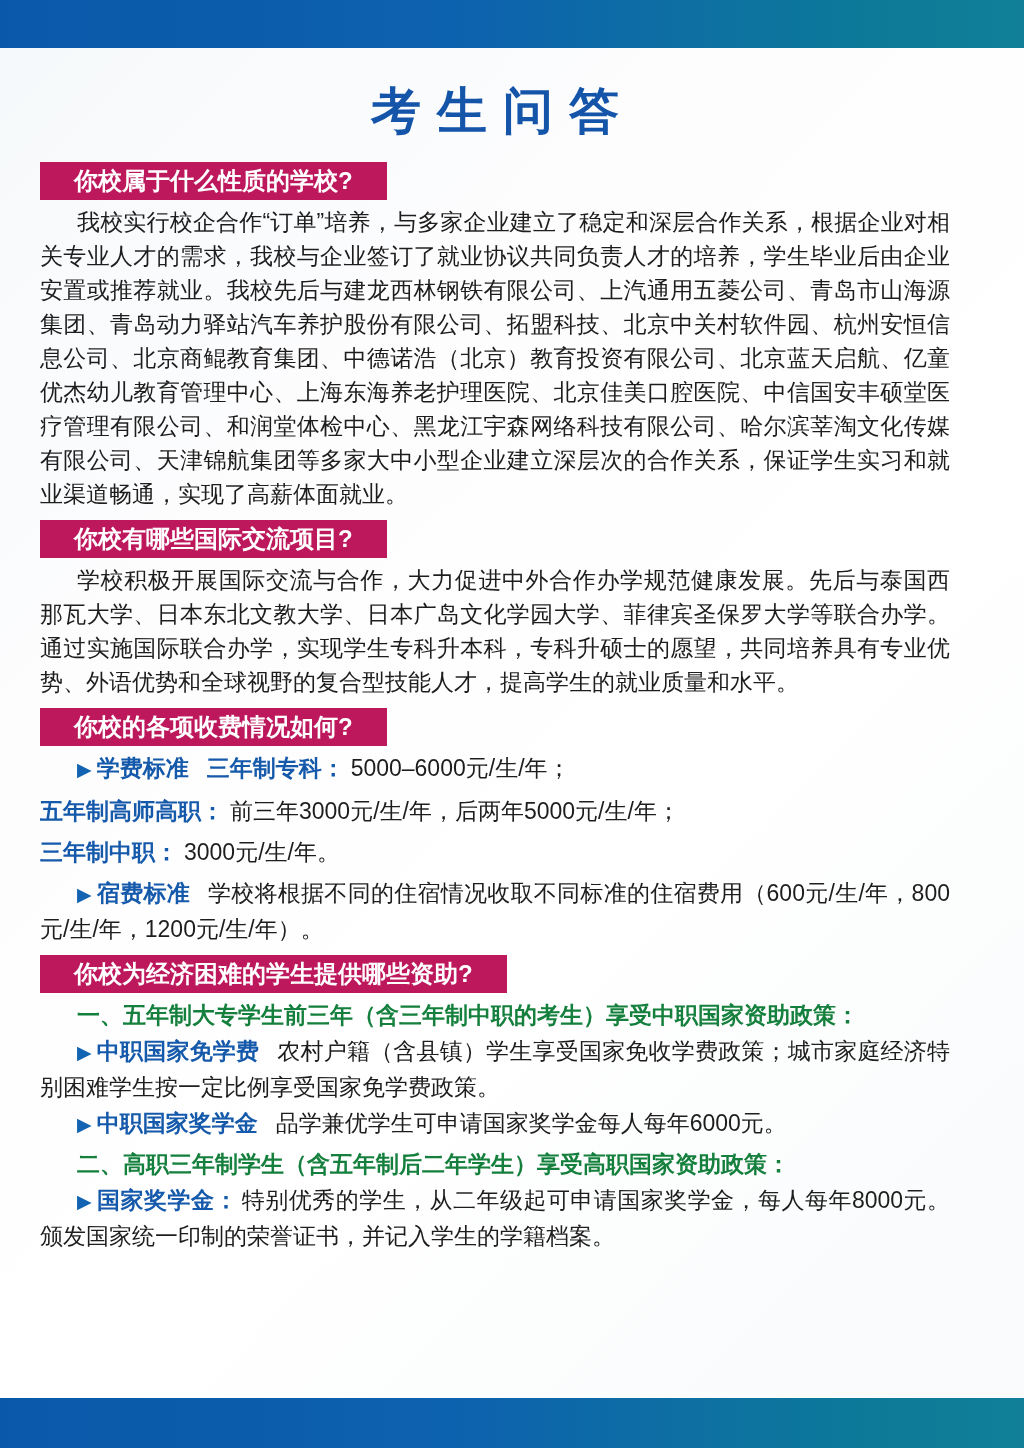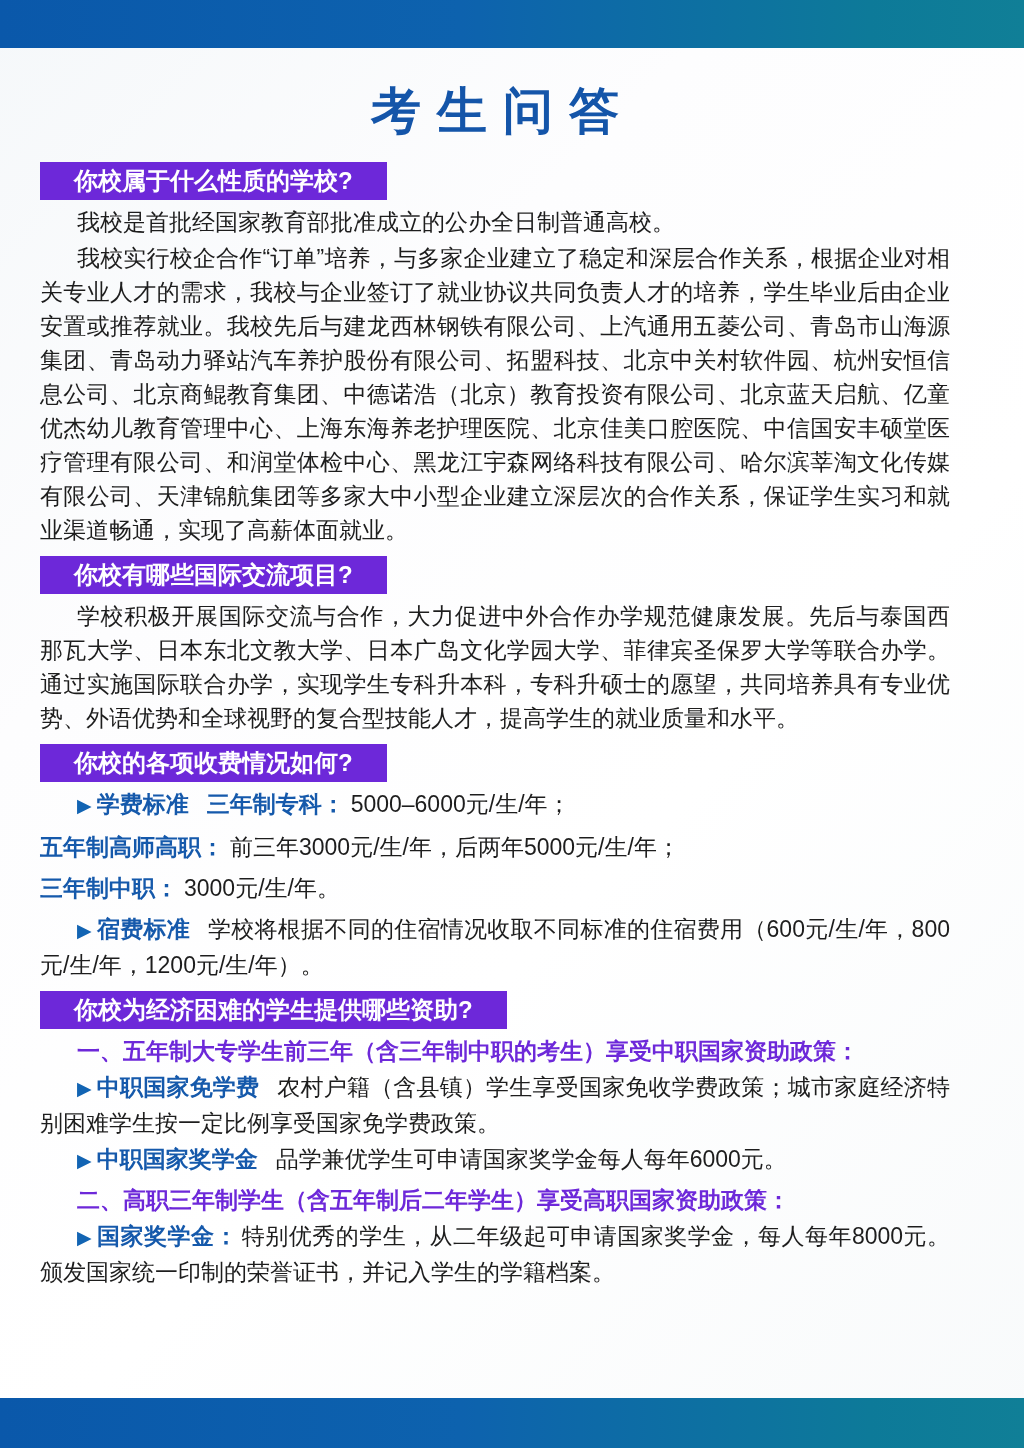--- a/index.html
+++ b/index.html
@@ -25,37 +25,37 @@
     font-size:50px;
     font-weight:bold;
     color:#1455a9;
     letter-spacing:0.32em;
     text-indent:0.32em;
     line-height:58px;
   }
   .q-bar{
     display:block;
     width:fit-content;
-    background:#6d28d9;
+    background:#be185d;
     color:#ffffff;
     font-size:24px;
     font-weight:bold;
     line-height:26px;
     padding:6px 34px;
     margin:9px 0 5px 0;
   }
   .para,.fee,.subhead{
     font-size:23px;
     line-height:34px;
     margin:2px 0;
     color:#1d1d1d;
     text-align:justify;
   }
   .para,.subhead{text-indent:37px;}
-  .subhead{color:#6d28d9;font-weight:bold;margin:5px 0 2px 0;}
+  .subhead{color:#15803d;font-weight:bold;margin:5px 0 2px 0;}
   .fee{text-indent:37px;margin:2px 0 7px 0;}
   .fee.cont{text-indent:0;}
   .arrow{
     color:#1264b3;
     font-size:19px;
     margin-right:5px;
     letter-spacing:0;
   }
   .label{color:#1559ab;font-weight:bold;margin-right:18px;}
   .label.tight{margin-right:4px;}
@@ -64,21 +64,20 @@
 </style>
 </head>
 <body>
 
 <div class="top-banner"></div>
 
 <div class="content">
   <h1 class="title">考生问答</h1>
   <div id="sections">
       <div class="q-bar">你校属于什么性质的学校?</div>
-      <p class="para"><span class="body-text">我校是首批经国家教育部批准成立的公办全日制普通高校。</span></p>
       <p class="para"><span class="body-text">我校实行校企合作“订单”培养，与多家企业建立了稳定和深层合作关系，根据企业对相关专业人才的需求，我校与企业签订了就业协议共同负责人才的培养，学生毕业后由企业安置或推荐就业。我校先后与建龙西林钢铁有限公司、上汽通用五菱公司、青岛市山海源集团、青岛动力驿站汽车养护股份有限公司、拓盟科技、北京中关村软件园、杭州安恒信息公司、北京商鲲教育集团、中德诺浩（北京）教育投资有限公司、北京蓝天启航、亿童优杰幼儿教育管理中心、上海东海养老护理医院、北京佳美口腔医院、中信国安丰硕堂医疗管理有限公司、和润堂体检中心、黑龙江宇森网络科技有限公司、哈尔滨莘淘文化传媒有限公司、天津锦航集团等多家大中小型企业建立深层次的合作关系，保证学生实习和就业渠道畅通，实现了高薪体面就业。</span></p>
       <div class="q-bar">你校有哪些国际交流项目?</div>
       <p class="para"><span class="body-text">学校积极开展国际交流与合作，大力促进中外合作办学规范健康发展。先后与泰国西那瓦大学、日本东北文教大学、日本广岛文化学园大学、菲律宾圣保罗大学等联合办学。通过实施国际联合办学，实现学生专科升本科，专科升硕士的愿望，共同培养具有专业优势、外语优势和全球视野的复合型技能人才，提高学生的就业质量和水平。</span></p>
       <div class="q-bar">你校的各项收费情况如何?</div>
       <p class="fee"><span class="arrow">▶</span><span class="label">学费标准</span><span class="label sub">三年制专科：</span><span class="value">5000–6000元/生/年；</span></p>
       <p class="fee cont"><span class="label sub">五年制高师高职：</span><span class="value">前三年3000元/生/年，后两年5000元/生/年；</span></p>
       <p class="fee cont"><span class="label sub">三年制中职：</span><span class="value">3000元/生/年。</span></p>
       <p class="para"><span class="arrow">▶</span><span class="label">宿费标准</span><span class="body-text">学校将根据不同的住宿情况收取不同标准的住宿费用（600元/生/年，800元/生/年，1200元/生/年）。</span></p>
       <div class="q-bar">你校为经济困难的学生提供哪些资助?</div>
       <p class="subhead">一、五年制大专学生前三年（含三年制中职的考生）享受中职国家资助政策：</p>

